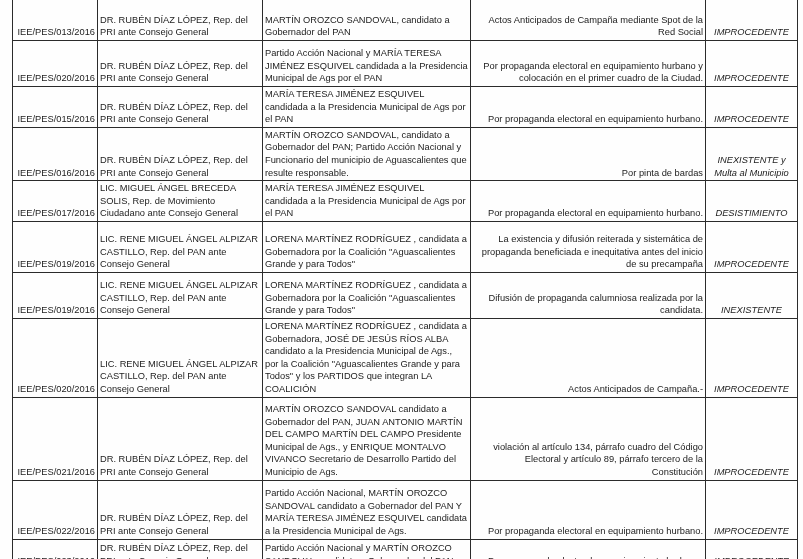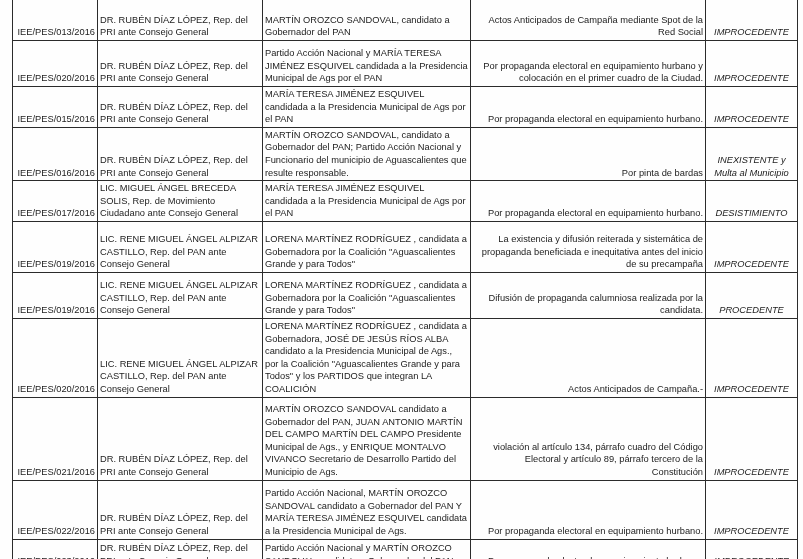--- a/index.html
+++ b/index.html
@@ -117,21 +117,21 @@
         <td class="den">LIC. RENE MIGUEL ÁNGEL ALPIZAR CASTILLO, Rep. del PAN ante Consejo General</td>
         <td class="dnd">LORENA MARTÍNEZ RODRÍGUEZ , candidata a Gobernadora por la Coalición "Aguascalientes Grande y para Todos"</td>
         <td class="mot">La existencia y difusión reiterada y sistemática de propaganda beneficiada e inequitativa antes del inicio de su precampaña</td>
         <td class="res">IMPROCEDENTE</td>
       </tr>
       <tr class="r19">
         <td class="exp">IEE/PES/019/2016</td>
         <td class="den">LIC. RENE MIGUEL ÁNGEL ALPIZAR CASTILLO, Rep. del PAN ante Consejo General</td>
         <td class="dnd">LORENA MARTÍNEZ RODRÍGUEZ , candidata a Gobernadora por la Coalición "Aguascalientes Grande y para Todos"</td>
         <td class="mot">Difusión de propaganda calumniosa realizada por la candidata.</td>
-        <td class="res">PROCEDENTE</td>
+        <td class="res">INEXISTENTE</td>
       </tr>
       <tr class="r20">
         <td class="exp">IEE/PES/020/2016</td>
         <td class="den">LIC. RENE MIGUEL ÁNGEL ALPIZAR CASTILLO, Rep. del PAN ante Consejo General</td>
         <td class="dnd">LORENA MARTÍNEZ RODRÍGUEZ , candidata a Gobernadora, JOSÉ DE JESÚS RÍOS ALBA candidato a la Presidencia Municipal de Ags., por la Coalición "Aguascalientes Grande y para Todos" y los PARTIDOS que integran LA COALICIÓN</td>
         <td class="mot">Actos Anticipados de Campaña.-</td>
         <td class="res">IMPROCEDENTE</td>
       </tr>
       <tr class="r21">
         <td class="exp">IEE/PES/021/2016</td>

